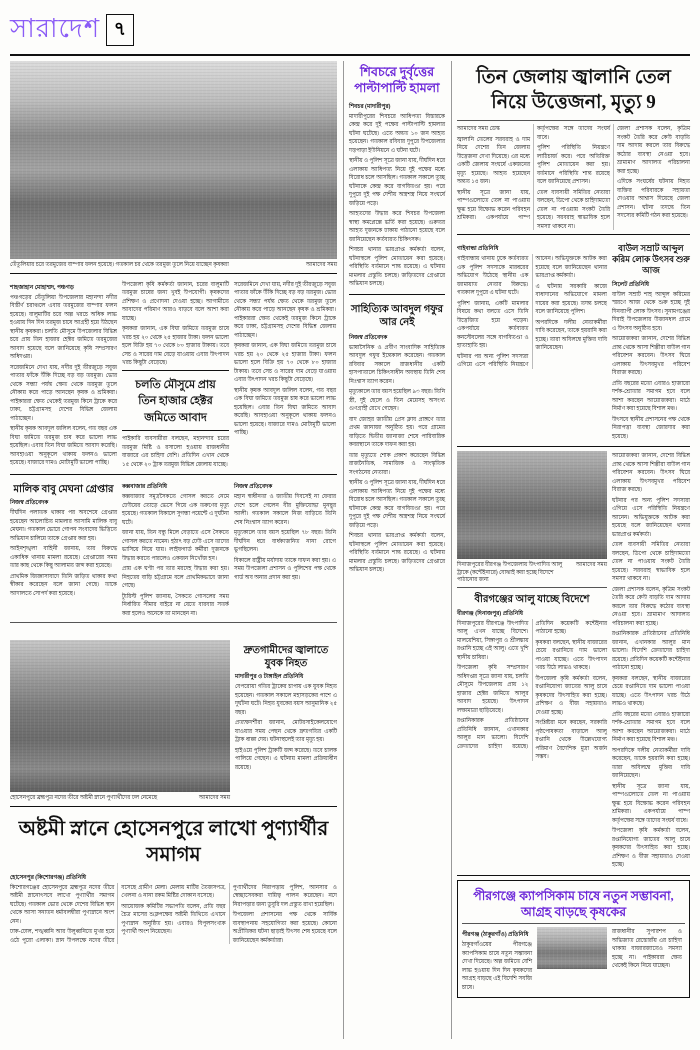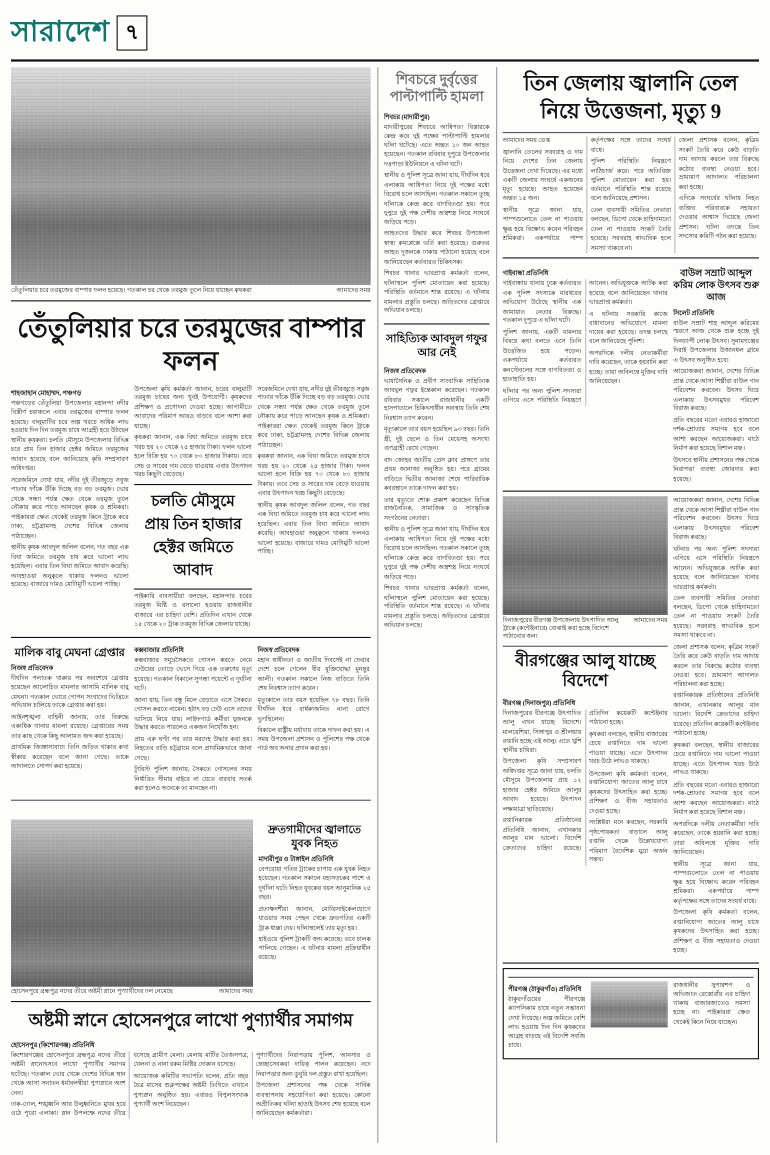--- a/index.html
+++ b/index.html
@@ -10,21 +10,21 @@
   
   .masthead{display:flex;align-items:flex-end;justify-content:space-between;border-bottom:2px solid #111;padding-bottom:2px;}
   .mast-left{width:210px;}
   .mast-url{font-size:7px;color:#222;letter-spacing:.2px;margin-top:12px;}
   .mast-center{flex:1;text-align:center;}
   .logo-box{display:inline-block;background:#111;color:#fff;font-size:15px;font-weight:bold;padding:2px 14px;border-radius:2px;
             font-family:"Liberation Serif",serif;letter-spacing:1px;}
   .mast-sub{font-size:7.5px;color:#222;margin-top:2px;}
   .mast-date{font-size:7px;color:#222;margin-top:3px;}
   .mast-right{display:flex;align-items:center;gap:6px;}
-  .section-title{font-size:26px;font-weight:bold;color:#0f766e;letter-spacing:1px;}
+  .section-title{font-size:26px;font-weight:normal;color:#8b5cf6;letter-spacing:1px;}
   .page-no{border:1.6px solid #111;width:26px;height:30px;display:flex;align-items:center;justify-content:center;font-size:19px;font-weight:bold;}
 
   
   .body-grid{display:flex;gap:6px;margin-top:5px;height:978px;}
   .col{display:flex;flex-direction:column;}
   .c1{width:330px;}
   .c2{width:100px;}
   .c3{width:236px;}
 
   .hr{border-top:1px solid #111;margin:4px 0;}
@@ -39,33 +39,33 @@
   .photo.portrait{background:linear-gradient(160deg,#d2d2d2 0%,#a0a0a0 40%,#6d6d6d 75%,#4f4f4f 100%);}
   .photo.capsicum{background:linear-gradient(180deg,#cfcfcf 0%,#a8a8a8 35%,#7d7d7d 60%,#969696 85%,#6a6a6a 100%);}
   .photo .grain{position:absolute;inset:0;
      background-image:repeating-linear-gradient(0deg,rgba(0,0,0,.05) 0 1px,transparent 1px 3px),
                       repeating-linear-gradient(90deg,rgba(255,255,255,.05) 0 1px,transparent 1px 4px);}
   .caption{font-size:5.6px;color:#222;line-height:1.35;padding-top:2px;display:flex;justify-content:space-between;gap:4px;}
   .caption .cred{white-space:nowrap;}
 
   
   h1.hl{font-size:24px;line-height:1.25;text-align:center;font-weight:bold;color:#111;margin:6px 0 4px;}
-  h2.hl{font-size:16px;line-height:1.3;text-align:center;font-weight:bold;color:#111;margin:4px 0 3px;}
-  h3.hl{font-size:12.5px;line-height:1.3;text-align:center;font-weight:bold;color:#737373;margin:3px 0 2px;}
+  h2.hl{font-size:20px;line-height:1.3;text-align:center;font-weight:bold;color:#111;margin:4px 0 3px;}
+  h3.hl{font-size:12.5px;line-height:1.3;text-align:center;font-weight:bold;color:#6d28d9;margin:3px 0 2px;}
   h4.hl{font-size:10px;line-height:1.3;text-align:center;font-weight:bold;color:#111;margin:3px 0 2px;}
   h5.hl{font-size:8.5px;line-height:1.3;text-align:center;font-weight:bold;color:#111;margin:2px 0 2px;}
 
   .byline{font-size:5.8px;font-weight:bold;color:#111;margin:2px 0 1px;}
   .txt{font-size:5.6px;line-height:1.52;text-align:justify;color:#1a1a1a;hyphens:auto;}
   .txt p{margin:0 0 2px;}
 
   .cols2{column-count:2;column-gap:7px;column-rule:.5px solid #bbb;}
   .cols3{column-count:3;column-gap:7px;column-rule:.5px solid #bbb;}
 
-  .pull{border-top:1.5px solid #111;border-bottom:1.5px solid #111;text-align:center;font-size:14px;
+  .pull{border-top:1.5px solid #111;border-bottom:1.5px solid #111;text-align:center;font-size:11px;
         font-weight:bold;line-height:1.5;padding:5px 3px;margin:3px 0;color:#111;}
 
   .boxed{border:1px solid #111;padding:4px;}
   .flexrow{display:flex;gap:5px;}
 </style>
 </head>
 <body>
 
 <div class="page">
 
@@ -82,21 +82,20 @@
 
       <div class="photo field" style="height:198px;">
           <div class="grain"></div>
         </div>
       <div class="caption">
         <span>তেঁতুলিয়ার চরে তরমুজের বাম্পার ফলন হয়েছে। গতকাল চর থেকে তরমুজ তুলে নিয়ে যাচ্ছেন কৃষকরা</span>
         <span class="cred">আমাদের সময়</span>
       </div>
       <div class="hr"></div>
 
-      <h1 class="hl">তেঁতুলিয়ার চরে তরমুজের বাম্পার ফলন</h1>
 
       <div class="flexrow" style="margin-top:2px;">
         <div style="width:107px;">
           <div class="byline">শাহজাহান মোহাম্মদ, পঞ্চগড়</div>
           <div class="txt">
             <p>পঞ্চগড়ের তেঁতুলিয়া উপজেলার মহানন্দা নদীর বিস্তীর্ণ চরাঞ্চলে এবার তরমুজের বাম্পার ফলন হয়েছে। বালুমাটির চরে অল্প খরচে অধিক লাভ হওয়ায় দিন দিন তরমুজ চাষে আগ্রহী হয়ে উঠছেন স্থানীয় কৃষকরা। চলতি মৌসুমে উপজেলার বিভিন্ন চরে প্রায় তিন হাজার হেক্টর জমিতে তরমুজের আবাদ হয়েছে বলে জানিয়েছে কৃষি সম্প্রসারণ অধিদপ্তর।</p>
             <p>সরেজমিনে দেখা যায়, নদীর দুই তীরজুড়ে সবুজ পাতার ফাঁকে উঁকি দিচ্ছে বড় বড় তরমুজ। ভোর থেকে সন্ধ্যা পর্যন্ত ক্ষেত থেকে তরমুজ তুলে নৌকায় করে পাড়ে আনছেন কৃষক ও শ্রমিকরা। পাইকাররা ক্ষেত থেকেই তরমুজ কিনে ট্রাকে করে ঢাকা, চট্টগ্রামসহ দেশের বিভিন্ন জেলায় পাঠাচ্ছেন।</p>
             <p>স্থানীয় কৃষক আবদুল জলিল বলেন, গত বছর এক বিঘা জমিতে তরমুজ চাষ করে ভালো লাভ হয়েছিল। এবার তিন বিঘা জমিতে আবাদ করেছি। আবহাওয়া অনুকূলে থাকায় ফলনও ভালো হয়েছে। বাজারে দামও মোটামুটি ভালো পাচ্ছি।</p>
           </div>
         </div>
@@ -256,21 +255,21 @@
       <div class="flexrow">
         <div style="width:150px;">
           <div class="photo truck" style="height:108px;">
               <div class="grain"></div>
             </div>
           <div class="caption">
             <span>দিনাজপুরের বীরগঞ্জ উপজেলায় উৎপাদিত আলু ট্রাকে (কন্টেইনারে) বোঝাই করা হচ্ছে বিদেশে পাঠানোর জন্য</span>
             <span class="cred">আমাদের সময়</span>
           </div>
           <div class="hr-thin"></div>
-          <h2 class="hl" style="font-size:15px;">বীরগঞ্জের আলু যাচ্ছে বিদেশে</h2>
+          <h2 class="hl" style="font-size:10px;">বীরগঞ্জের আলু যাচ্ছে বিদেশে</h2>
           <div class="byline">বীরগঞ্জ (দিনাজপুর) প্রতিনিধি</div>
           <div class="txt cols2">
             <p>দিনাজপুরের বীরগঞ্জে উৎপাদিত আলু এখন যাচ্ছে বিদেশে। মালয়েশিয়া, সিঙ্গাপুর ও শ্রীলঙ্কায় রপ্তানি হচ্ছে এই আলু। এতে খুশি স্থানীয় চাষিরা।</p>
             <p>উপজেলা কৃষি সম্প্রসারণ অধিদপ্তর সূত্রে জানা যায়, চলতি মৌসুমে উপজেলায় প্রায় ১২ হাজার হেক্টর জমিতে আলুর আবাদ হয়েছে। উৎপাদন লক্ষ্যমাত্রা ছাড়িয়েছে।</p>
             <p>রপ্তানিকারক প্রতিষ্ঠানের প্রতিনিধি জানান, এখানকার আলুর মান ভালো। বিদেশি ক্রেতাদের চাহিদা রয়েছে। প্রতিদিন কয়েকটি কন্টেইনার পাঠানো হচ্ছে।</p>
             <p>কৃষকরা বলছেন, স্থানীয় বাজারের চেয়ে রপ্তানিতে দাম ভালো পাওয়া যাচ্ছে। এতে উৎপাদন খরচ উঠে লাভও থাকছে।</p>
             <p>উপজেলা কৃষি কর্মকর্তা বলেন, রপ্তানিযোগ্য জাতের আলু চাষে কৃষকদের উৎসাহিত করা হচ্ছে। প্রশিক্ষণ ও বীজ সহায়তাও দেওয়া হচ্ছে।</p>
             <p>সংশ্লিষ্টরা মনে করছেন, সরকারি পৃষ্ঠপোষকতা বাড়ালে আলু রপ্তানি থেকে উল্লেখযোগ্য পরিমাণ বৈদেশিক মুদ্রা অর্জন সম্ভব।</p>
           </div>
         </div>
@@ -286,20 +285,21 @@
             <p>অপরদিকে দলীয় নেতাকর্মীরা দাবি করেছেন, তাকে হয়রানি করা হচ্ছে। তারা অবিলম্বে মুক্তির দাবি জানিয়েছেন।</p>
             <p>স্থানীয় সূত্রে জানা যায়, পাম্পগুলোতে তেল না পাওয়ায় ক্ষুব্ধ হয়ে বিক্ষোভ করেন পরিবহন শ্রমিকরা। একপর্যায়ে পাম্প কর্তৃপক্ষের সঙ্গে তাদের সংঘর্ষ বাধে।</p>
             <p>উপজেলা কৃষি কর্মকর্তা বলেন, রপ্তানিযোগ্য জাতের আলু চাষে কৃষকদের উৎসাহিত করা হচ্ছে। প্রশিক্ষণ ও বীজ সহায়তাও দেওয়া হচ্ছে।</p>
           </div>
         </div>
       </div>
 
       <div class="hr" style="margin-top:4px;"></div>
 
       <div class="boxed">
+        <h3 class="hl">পীরগঞ্জে ক্যাপসিকাম চাষে নতুন সম্ভাবনা, আগ্রহ বাড়ছে কৃষকের</h3>
         <div class="hr-thin"></div>
         <div class="flexrow">
           <div style="width:70px;">
             <div class="byline">পীরগঞ্জ (ঠাকুরগাঁও) প্রতিনিধি</div>
             <div class="txt">
               <p>ঠাকুরগাঁওয়ের পীরগঞ্জে ক্যাপসিকাম চাষে নতুন সম্ভাবনা দেখা দিয়েছে। অল্প জমিতে বেশি লাভ হওয়ায় দিন দিন কৃষকদের আগ্রহ বাড়ছে এই বিদেশি সবজি চাষে।</p>
 
             </div>
           </div>
           <div style="width:70px;">

